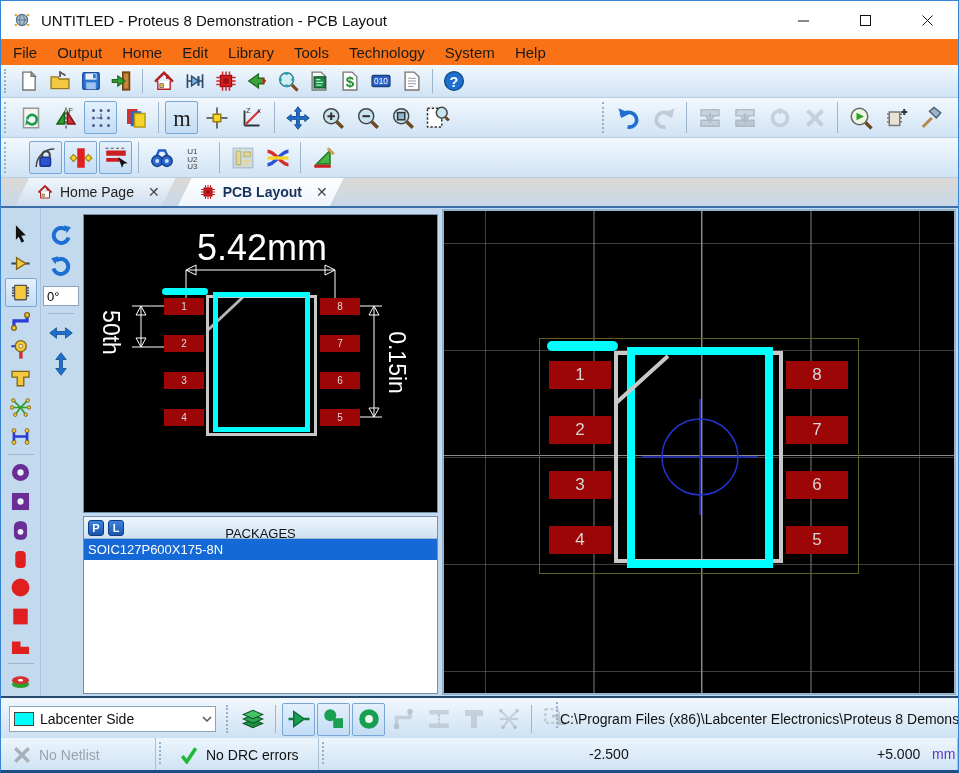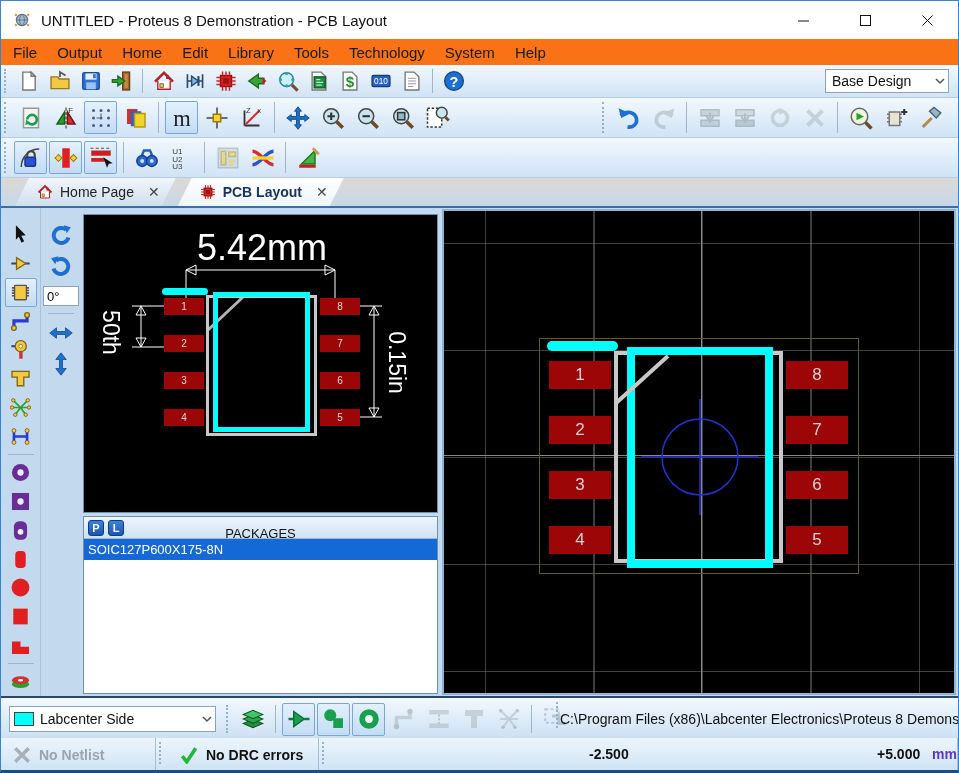--- a/index.html
+++ b/index.html
@@ -14,21 +14,21 @@
   .wbtns{position:absolute;right:0;top:0;height:38px;display:flex;}
   .wbtn{width:62px;height:38px;display:flex;align-items:center;justify-content:center;}
   .wbtn svg{width:13px;height:13px;}
   
   .menubar{position:absolute;left:0;top:38px;width:100%;height:26px;background:#f97316;display:flex;align-items:center;padding-left:2px;}
   .menuitem{font-size:15px;color:#1a1a1a;padding:2px 10px;cursor:default;}
   
   .tb{position:absolute;left:0;width:100%;background:linear-gradient(#f2f8fd,#d0e3f5);display:flex;align-items:center;border-bottom:1px solid #b6cde2;}
   .tb1{top:64px;height:33px;}
   .tb2{top:97px;height:40px;}
-  .tb3{top:137px;height:40px;}
+  .tb3{top:137px;height:40px;gap:15px;}
   .grip{width:7px;align-self:stretch;margin:4px 2px 4px 3px;border-left:2px dotted #93b2cf;}
   .tbgroup{display:flex;align-items:center;height:100%;}
   .tbtn{width:29px;height:28px;margin:0 1px;display:flex;align-items:center;justify-content:center;border:1px solid transparent;border-radius:2px;}
   .tb2 .tbtn,.tb3 .tbtn{width:33px;height:33px;}
   .tbtn svg{width:22px;height:22px;}
   .tb2 .tbtn svg,.tb3 .tbtn svg{width:24px;height:24px;}
   .tbtn.pressed{background:linear-gradient(#e4f0fc,#c2dcf5);border-color:#78a7d6;}
   .tbtn.disabled{opacity:.5;}
   .sep{width:1px;align-self:stretch;margin:4px 5px;background:#9db6cd;}
   .tb-right{position:absolute;right:10px;top:0;height:100%;display:flex;align-items:center;}
@@ -90,21 +90,21 @@
   .bottombar{position:absolute;left:0;top:695px;width:100%;height:42px;background:linear-gradient(#f2f8fd,#cde1f3);border-top:2px solid #27496e;display:flex;align-items:center;}
   #layerCombo{position:absolute;left:8px;top:8px;width:207px;height:26px;}
   .swatch{width:20px;height:14px;background:#00ffff;border:1px solid #444;margin-left:4px;}
   .bmodes{position:absolute;left:222px;top:3px;display:flex;align-items:center;height:36px;}
   .bmodes .tbtn{width:33px;height:33px;}
   .bmodes .tbtn svg{width:24px;height:24px;}
   .bpath{position:absolute;left:552px;top:0;height:42px;display:flex;align-items:center;width:407px;overflow:hidden;}
   .bpath .grip{height:26px;}
   .pathtext{font-size:14px;color:#111;white-space:nowrap;}
   
-  .statusbar{position:absolute;left:0;top:737px;width:100%;height:33px;background:linear-gradient(#ecf5fc,#cfe3f4);display:flex;font-weight:bold;}
+  .statusbar{position:absolute;left:0;top:737px;width:100%;height:33px;background:linear-gradient(#ecf5fc,#cfe3f4);display:flex;}
   .ssec{display:flex;align-items:center;border-right:1px solid #a8bfd4;position:relative;}
   .ssec .grip{height:22px;}
   .s-ico{width:18px;height:18px;margin:0 8px 0 12px;}
   .s-ico svg{width:18px;height:18px;}
   .s-muted{font-size:14px;color:#9aa4ae;}
   .s-text{font-size:14px;color:#111;}
   .coord{position:absolute;font-size:14px;color:#111;top:8px;}
   #coordX{left:588px;}
   #coordY{left:876px;}
   #unitsLbl{left:931px;color:#5e35c8;}
@@ -280,28 +280,20 @@
         <div class="sep"></div>
         <div class="tbtn">
           <span style="display: flex;">
             <svg viewBox="0 0 16 16" aria-hidden="true">
               <circle cx="8" cy="8" r="6.8" fill="#1e6fd2" stroke="#12477e"></circle>
               <text x="8" y="12" font-size="10.5" font-weight="bold" fill="#fff" text-anchor="middle">?</text>
             </svg>
           </span>
         </div>
       </div>
-    <div class="combo" id="designCombo">
-      <span class="ctext">Base Design</span>
-      <span class="chev">
-          <svg viewBox="0 0 10 7">
-            <path d="M1 1l4 4 4-4" stroke="#555" fill="none" stroke-width="1.5"></path>
-          </svg>
-        </span>
-    </div>
   </div>
 
   <div class="tb tb2">
     <div class="grip"></div>
     <div class="tbgroup">
         <div class="tbtn">
           <span style="display: flex;">
             <svg viewBox="0 0 16 16" aria-hidden="true">
               <path d="M3 1.5h10v13H3z" fill="#f4f4f4" stroke="#999"></path>
               <path d="M5.5 9a3.2 3.2 0 1 1 .8 2.2" fill="none" stroke="#1e9e4e" stroke-width="1.8"></path>

